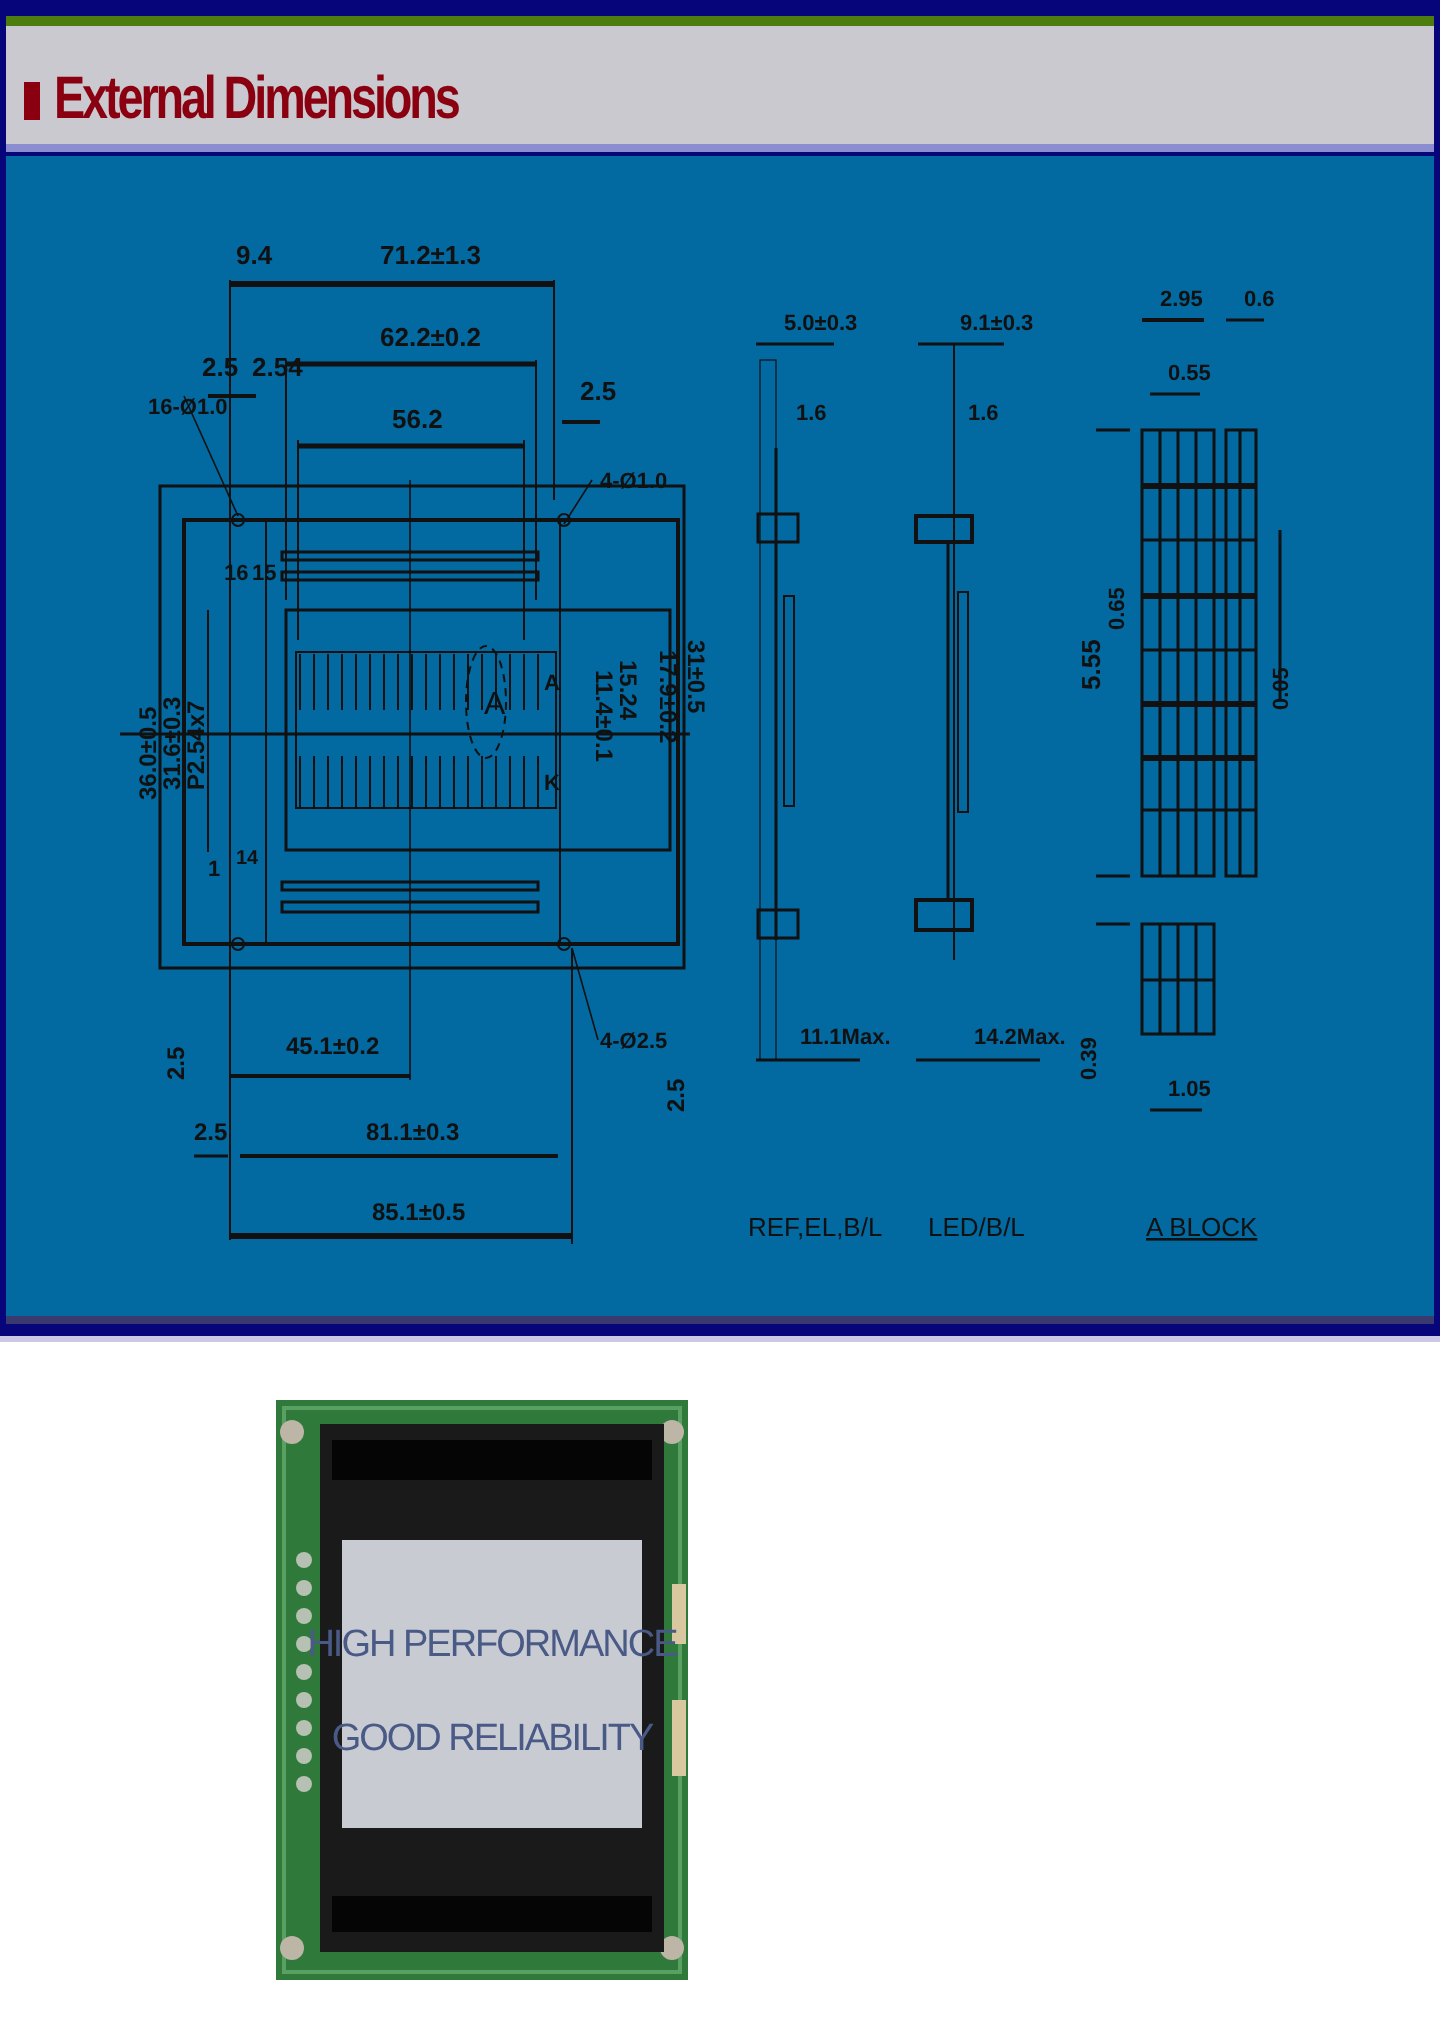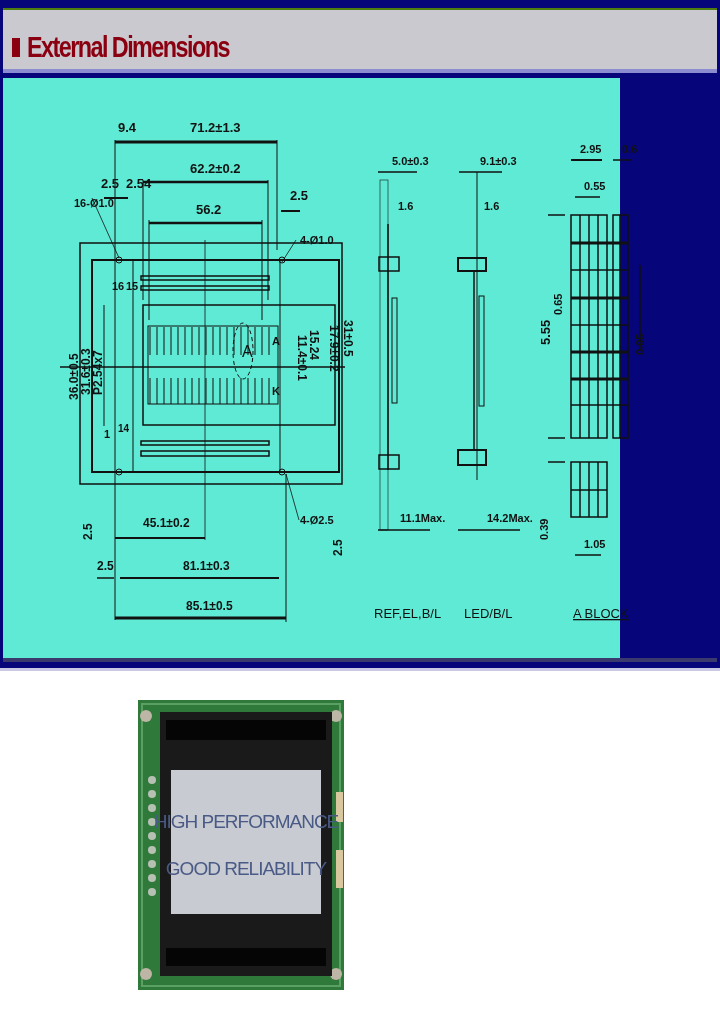--- a/index.html
+++ b/index.html
@@ -1,22 +1,22 @@
 <!DOCTYPE html>
 <html><head>
 <meta charset="utf-8">
 <style>
   html, body { margin:0; padding:0; background:#ffffff; }
   body { width:720px; height:1012px; position:relative; overflow:hidden; font-family:"Liberation Sans", sans-serif; }
   .frame { position:absolute; left:0; top:0; width:720px; height:668px; background:#06067a; }
-  .header { position:absolute; left:3px; top:8px; width:714px; height:63px; background:#c9c9cf; border-top:2px solid #4d7c0f; }
+  .header { position:absolute; left:3px; top:8px; width:714px; height:63px; background:#c9c9cf; border-top:5px solid #4d7c0f; }
   .header-stripe { position:absolute; left:0; bottom:0; width:100%; height:4px; background:#8c8cd0; }
   .bullet { position:absolute; left:9px; top:28px; width:8px; height:19px; background:#8b0010; }
   .title { position:absolute; left:24px; top:20px; font-family:"Liberation Sans Narrow","Liberation Sans",sans-serif; font-size:30px; font-weight:bold; color:#8b0010; letter-spacing:-2px; transform:scaleX(0.78); transform-origin:left center; white-space:nowrap; }
-  .panel { position:absolute; left:3px; top:78px; width:617px; height:580px; background:#5eead4; }
+  .panel { position:absolute; left:3px; top:78px; width:714px; height:580px; background:#0369a1; }
   .panel-bottom { position:absolute; left:3px; top:658px; width:714px; height:4px; background:#3a3a6e; }
   .below-stripe { position:absolute; left:0; top:668px; width:720px; height:3px; background:#c9c9e6; }
   svg text { font-family:"Liberation Sans", sans-serif; }
   .photo { position:absolute; left:110px; top:700px; width:206px; height:290px;margin-left:28px; }
 </style>
 </head>
 <body>
 
 <div class="frame"></div>
 <div class="header">

